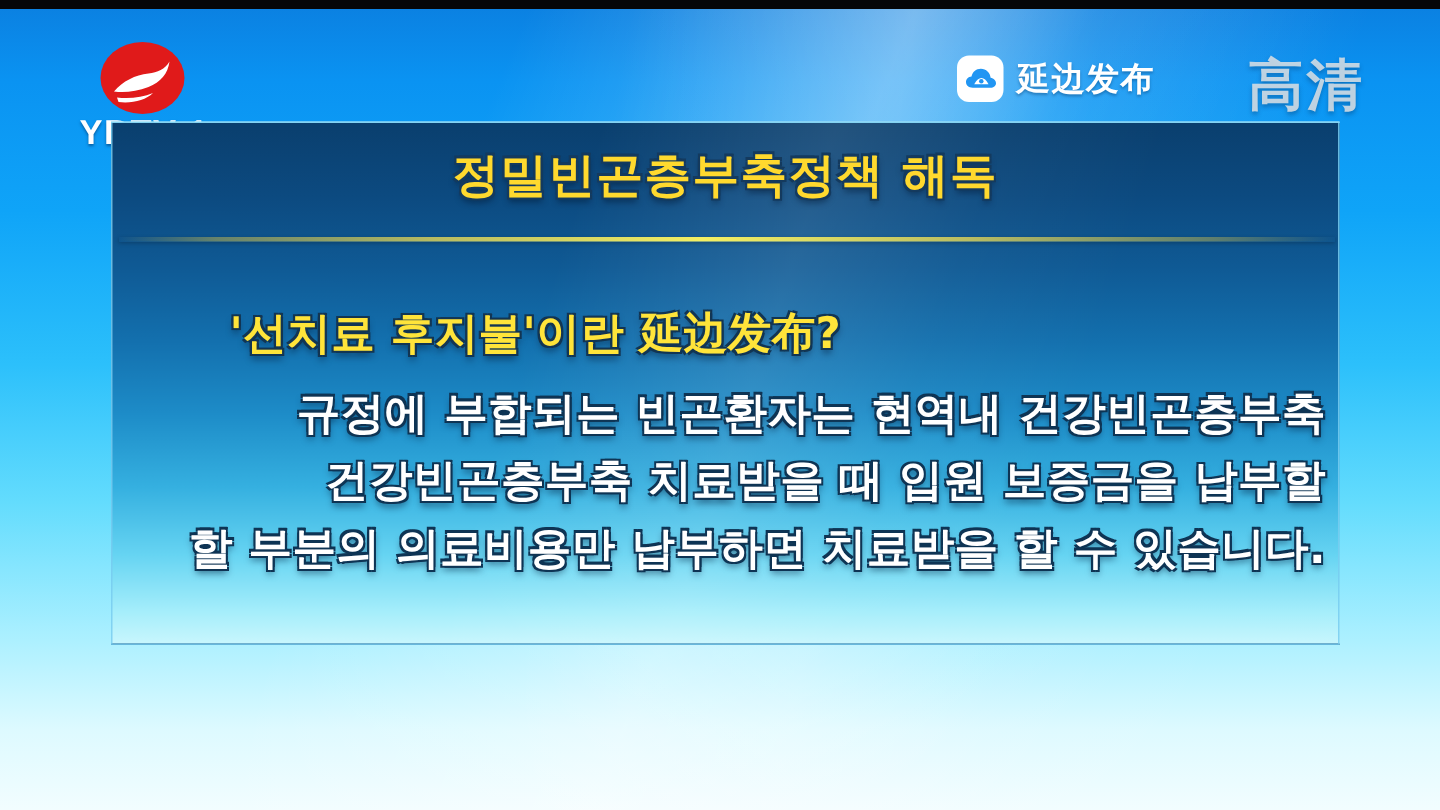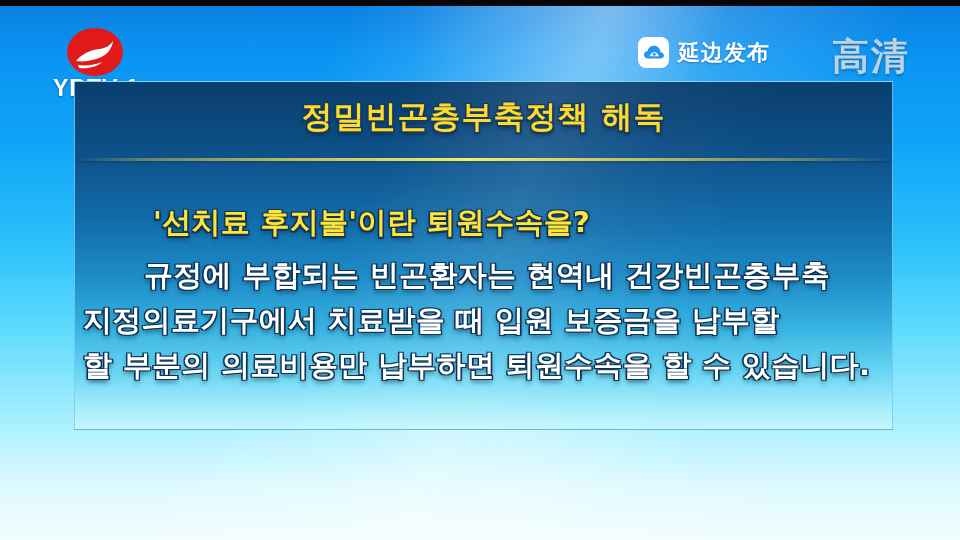--- a/index.html
+++ b/index.html
@@ -172,21 +172,21 @@
     text-align:left;
     padding-left:70px;
     text-shadow:
       -1.5px -1.5px 0 #123553, 1.5px -1.5px 0 #123553,
       -1.5px  1.5px 0 #123553, 1.5px  1.5px 0 #123553,
        0 3px 5px rgba(0,20,45,.55);
     margin-bottom:8px;
   }
   .line.p{
     color:#ffffff;
-    text-align:left;
+    text-align:right;
     text-shadow:
       -1.4px -1.4px 0 #0e3454, 1.4px -1.4px 0 #0e3454,
       -1.4px  1.4px 0 #0e3454, 1.4px  1.4px 0 #0e3454,
        0 3px 5px rgba(0,25,55,.6);
   }
   .line.p.indent{ text-indent:2.1em; }
 </style>
 </head>
 <body>
 
@@ -219,20 +219,20 @@
 
   <div class="hd-mark">高清</div>
 
   <div class="panel">
     <div class="panel-sheen"></div>
 
     <div class="headline">정밀빈곤층부축정책 해독</div>
     <div class="divider"></div>
 
     <div class="body-block">
-      <div class="line q">'선치료 후지불'이란 퇴원수속을?</div>
+      <div class="line q">'선치료 후지불'이란 延边发布?</div>
       <div class="line p indent">규정에 부합되는 빈곤환자는 현역내 건강빈곤층부축</div>
-      <div class="line p">지정의료기구에서 치료받을 때 입원 보증금을 납부할</div>
-      <div class="line p">할 부분의 의료비용만 납부하면 퇴원수속을 할 수 있습니다.</div>
+      <div class="line p">건강빈곤층부축 치료받을 때 입원 보증금을 납부할</div>
+      <div class="line p">할 부분의 의료비용만 납부하면 치료받을 할 수 있습니다.</div>
     </div>
   </div>
 
 </div>
 
 </body></html>

